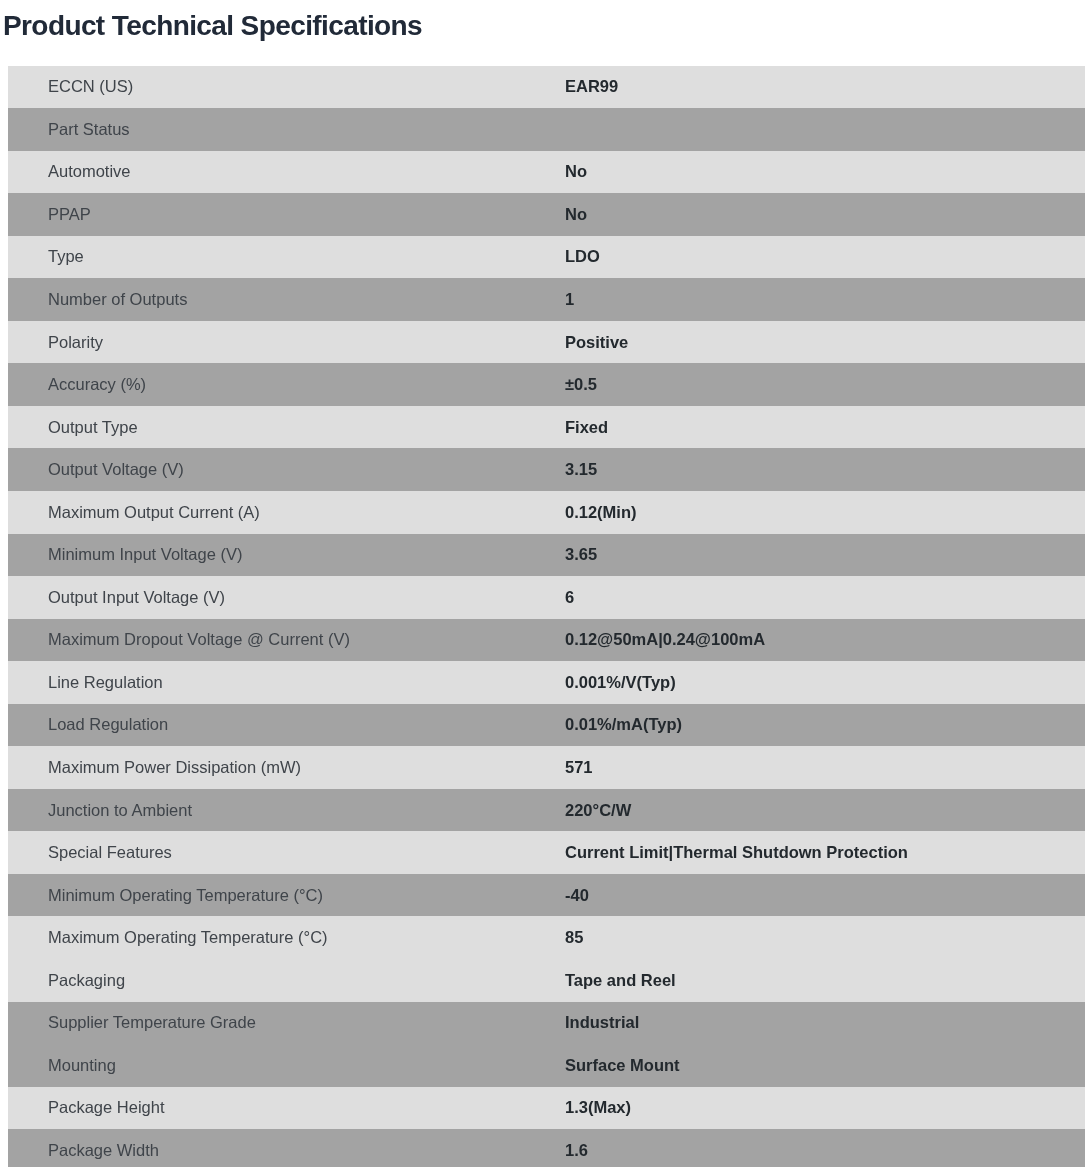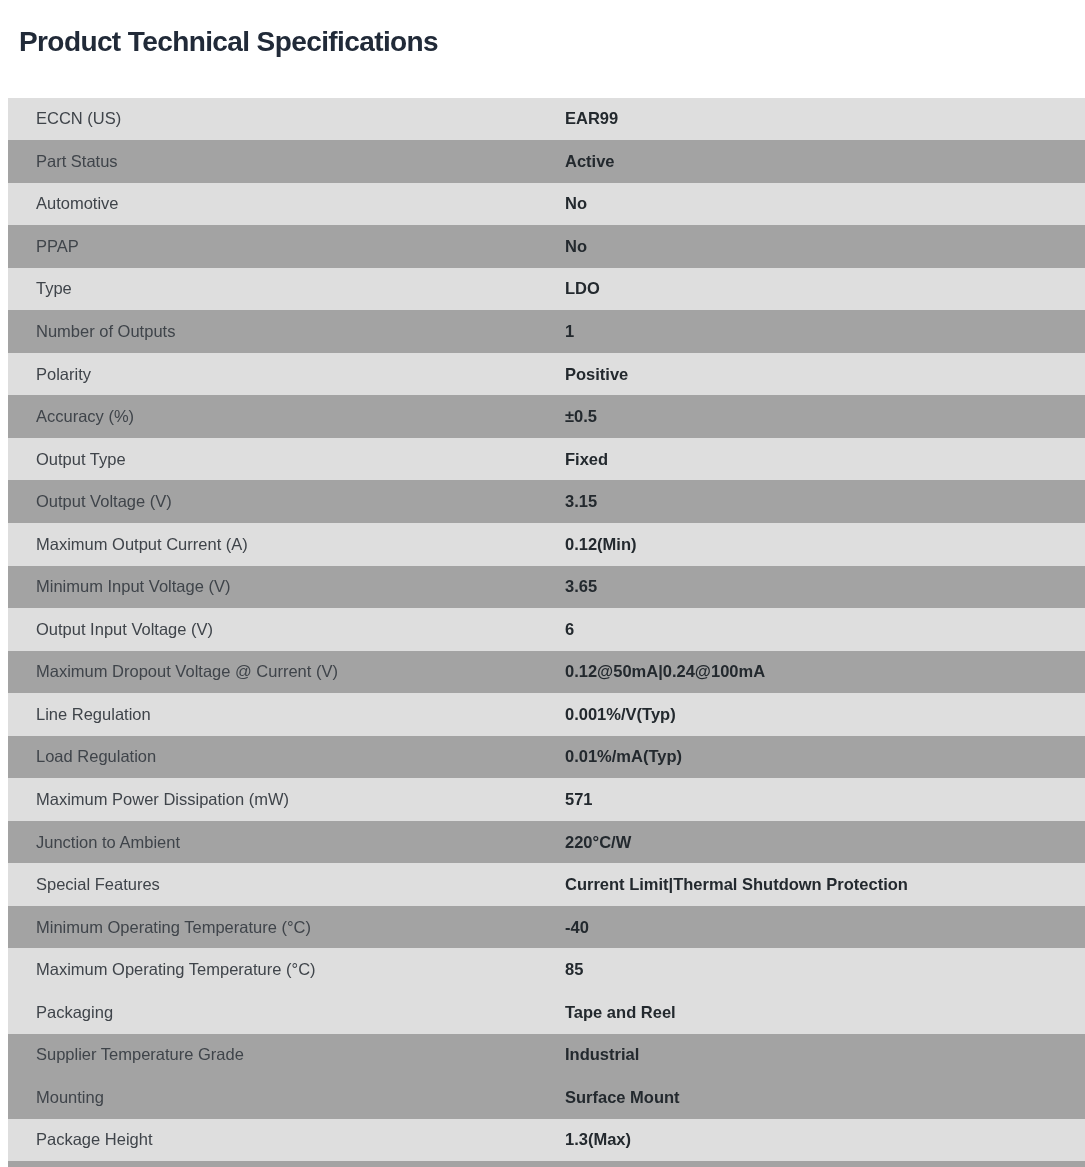--- a/index.html
+++ b/index.html
@@ -9,21 +9,21 @@
     background: #ffffff;
     font-family: "Liberation Sans", sans-serif;
   }
   body {
     width: 1085px;
     height: 1167px;
     overflow: hidden;
     position: relative;
   }
   .title {
-    margin: 16px;
+    margin: 0;
     height: 65.5px;
     padding: 9px 8px 0 3px;
     font-size: 28px;
     line-height: 1.2;
     font-weight: 700;
     letter-spacing: -0.6px;
     color: #212a38;
   }
   .spec-table {
     margin-left: 8px;
@@ -32,21 +32,21 @@
   .row {
     display: flex;
     align-items: center;
     height: 42.56px;
     font-size: 16.5px;
   }
   .row.shaded { background: #dedede; }
   .row.plain  { background: #a3a3a3; }
   .cell.label {
     width: 557px;
-    padding-left: 28px;
+    padding-left: 40px;
     color: #3f444a;
     font-weight: 400;
     white-space: nowrap;
     overflow: hidden;
   }
   .cell.value {
     flex: 1;
     color: #23292e;
     font-weight: 700;
     white-space: nowrap;
@@ -58,21 +58,20 @@
 
 <div class="page">
   <h1 class="title">Product Technical Specifications</h1>
   <div class="spec-table">
       <div class="row shaded">
         <div class="cell label">ECCN (US)</div>
         <div class="cell value">EAR99</div>
       </div>
       <div class="row plain">
         <div class="cell label">Part Status</div>
-        <div class="cell value">Active</div>
       </div>
       <div class="row shaded">
         <div class="cell label">Automotive</div>
         <div class="cell value">No</div>
       </div>
       <div class="row plain">
         <div class="cell label">PPAP</div>
         <div class="cell value">No</div>
       </div>
       <div class="row shaded">

